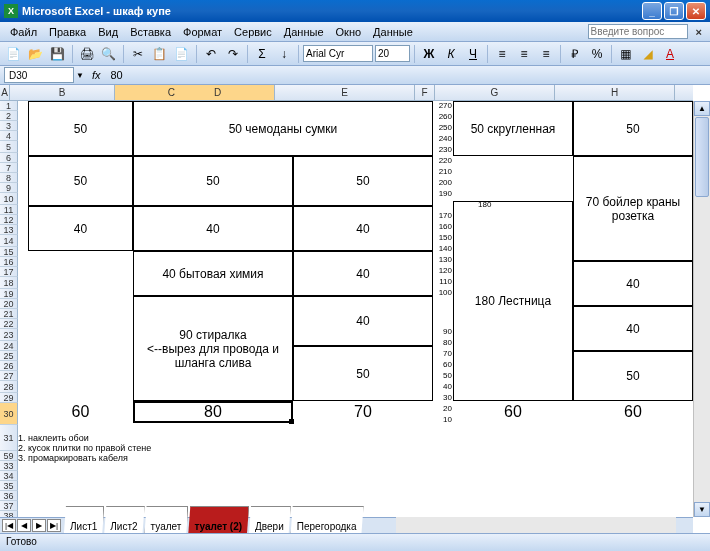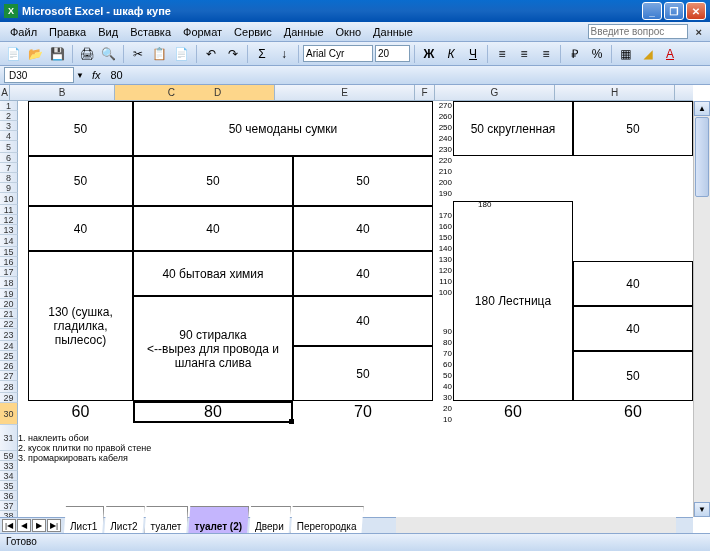--- a/index.html
+++ b/index.html
@@ -34,21 +34,21 @@
 .corner{position:absolute;left:0;top:0;width:18px;height:16px;background:linear-gradient(#f0f4fb,#d8e4f3);border-right:1px solid #9eb6ce;border-bottom:1px solid #9eb6ce}
 .cells{position:absolute;left:18px;top:16px;right:17px;bottom:0}
 .content{position:absolute;inset:0;font-size:12px;color:#000}
 .box{position:absolute;border:1.5px solid #000;display:flex;align-items:center;justify-content:center;text-align:center;background:#fff;padding:2px}
 .txt{position:absolute;font-size:9px}
 .botrow{position:absolute;display:flex;align-items:center;justify-content:center;font-size:16px;font-family:Arial}
 .tabs{position:absolute;bottom:0;left:0;right:17px;height:16px;background:#d8e4f3;display:flex;align-items:center;font-size:10px;border-top:1px solid #8ba8d0}
 .tabnav{display:flex;gap:1px;padding:0 2px}
 .tabnav div{width:14px;height:13px;background:#fff;border:1px solid #888;display:flex;align-items:center;justify-content:center;font-size:8px}
 .sheet-tab{padding:14px 6px;background:#fff;border:1px solid #888;border-bottom:none;margin-right:-1px;clip-path:polygon(3px 0,100% 0,calc(100% - 3px) 100%,0 100%)}
-.sheet-tab.active{background:#c4b5fd;font-weight:bold}
+.sheet-tab.active{background:#b91c1c;font-weight:bold}
 .scrollv{position:absolute;right:0;top:16px;bottom:16px;width:17px;background:#e8e8e8;border-left:1px solid #c0c0c0}
 .scrollv .thumb{position:absolute;left:1px;right:1px;top:16px;height:80px;background:linear-gradient(90deg,#d8e4f8,#b8cce8);border:1px solid #8ba8d0;border-radius:2px}
 .scrollv .btn{position:absolute;left:0;right:0;height:15px;background:linear-gradient(#e8f0fb,#c4d8f0);border:1px solid #8ba8d0;display:flex;align-items:center;justify-content:center;font-size:8px}
 .scrollh{position:absolute;bottom:0;right:17px;width:280px;height:16px;background:#e8e8e8}
 .statusbar{position:absolute;bottom:0;left:0;right:0;height:18px;background:linear-gradient(#e8f0fb,#c4d8f0);font-size:10px;padding:2px 6px;border-top:1px solid #8ba8d0}
 .selcell{position:absolute;border:2px solid #000;pointer-events:none}
 .selcell::after{content:"";position:absolute;right:-3px;bottom:-3px;width:5px;height:5px;background:#000}
 </style>
 </head>
 <body>
@@ -188,31 +188,31 @@
     <div class="content">
 
       <div class="box" style="left:10px;top:0;width:105px;height:55px">50</div>
       <div class="box" style="left:115px;top:0;width:300px;height:55px">50 чемоданы сумки</div>
       <div class="box" style="left:435px;top:0;width:120px;height:55px">50 скругленная</div>
       <div class="box" style="left:555px;top:0;width:120px;height:55px">50</div>
 
       <div class="box" style="left:10px;top:55px;width:105px;height:50px">50</div>
       <div class="box" style="left:115px;top:55px;width:160px;height:50px">50</div>
       <div class="box" style="left:275px;top:55px;width:140px;height:50px">50</div>
+      <div class="box" style="left:555px;top:55px;width:120px;height:105px">70 бойлер краны розетка</div>
 
       <div class="box" style="left:10px;top:105px;width:105px;height:45px">40</div>
       <div class="box" style="left:115px;top:105px;width:160px;height:45px">40</div>
       <div class="box" style="left:275px;top:105px;width:140px;height:45px">40</div>
       <div class="box" style="left:435px;top:100px;width:120px;height:200px">180 Лестница</div>
 
       <div class="box" style="left:115px;top:150px;width:160px;height:45px">40 бытовая химия</div>
       <div class="box" style="left:275px;top:150px;width:140px;height:45px">40</div>
       <div class="box" style="left:555px;top:160px;width:120px;height:45px">40</div>
 
-      <div class="box" style="left:10px;top:150px;width:105px;height:150px">130 (сушка, гладилка, пылесос)</div>
       <div class="box" style="left:115px;top:195px;width:160px;height:105px;white-space:pre-line">90 стиралка
 &lt;--вырез для провода и шланга слива</div>
       <div class="box" style="left:275px;top:195px;width:140px;height:50px">40</div>
       <div class="box" style="left:555px;top:205px;width:120px;height:45px">40</div>
 
       <div class="box" style="left:275px;top:245px;width:140px;height:55px">50</div>
       <div class="box" style="left:555px;top:250px;width:120px;height:50px">50</div>
 
       <div id="fcol" style="position:absolute;left:416px;top:0;font-size:8px;text-align:right;width:18px">
           <div style="height: 11px;">270</div>

